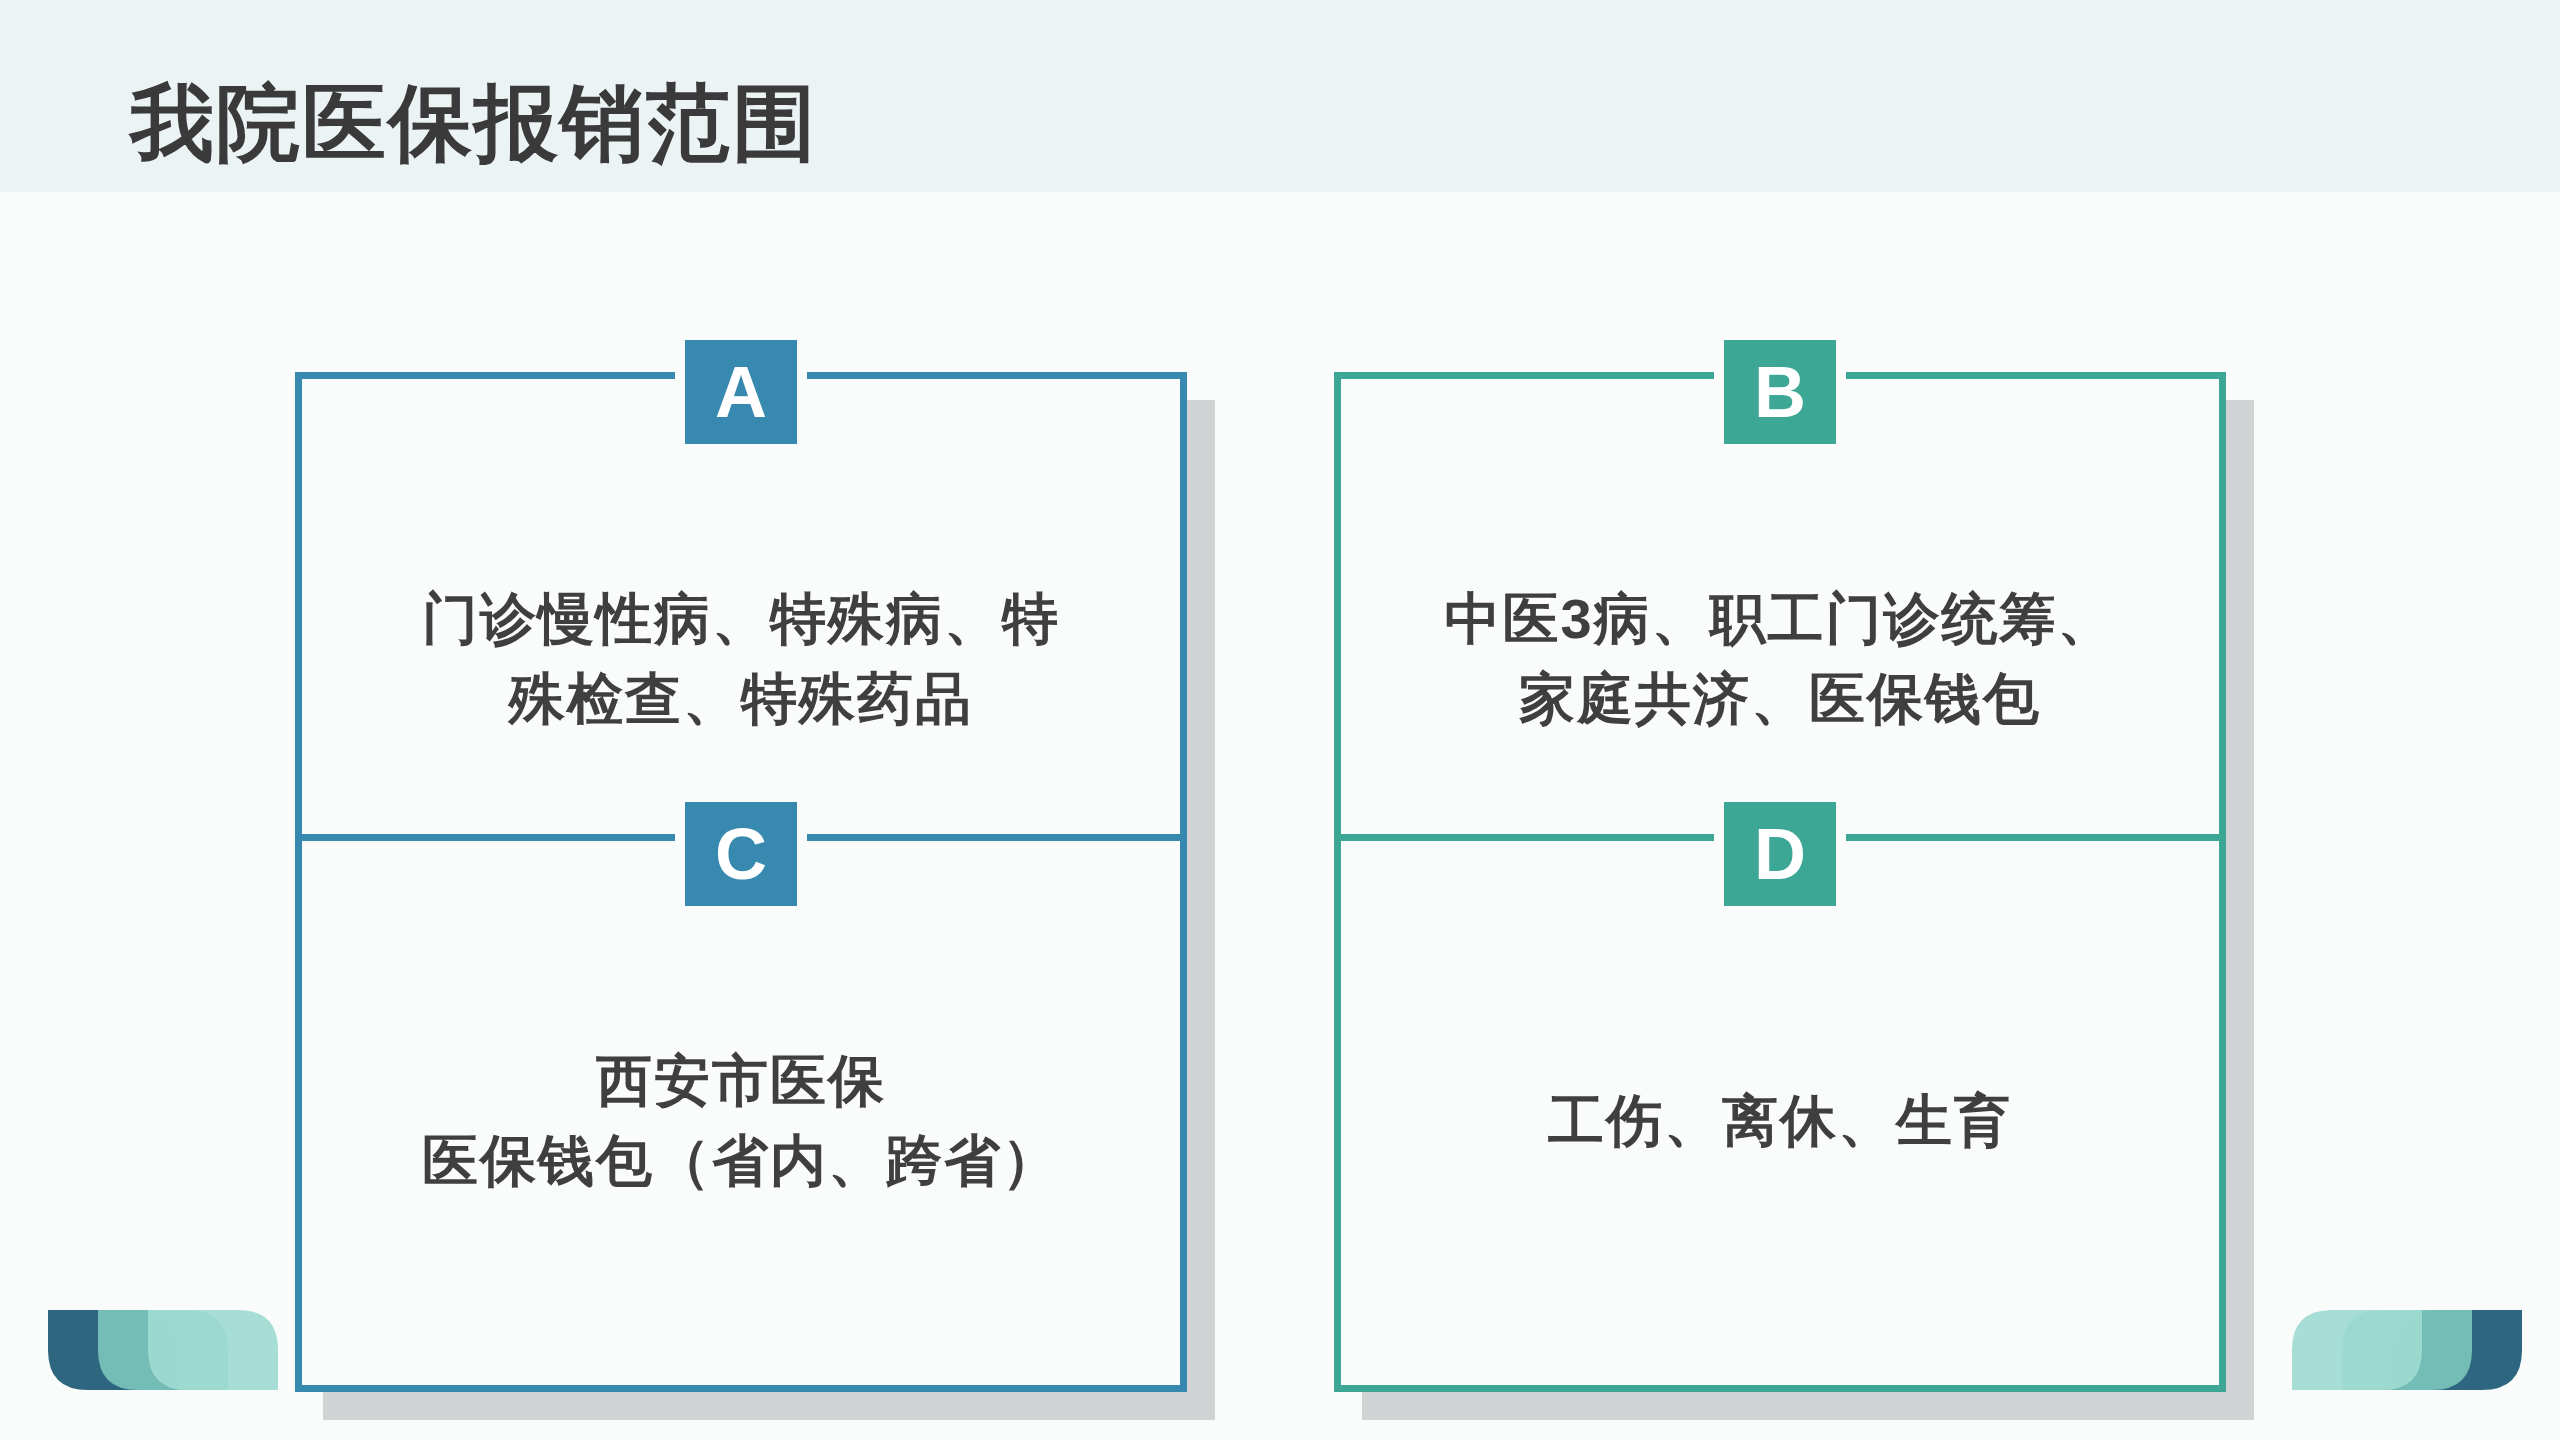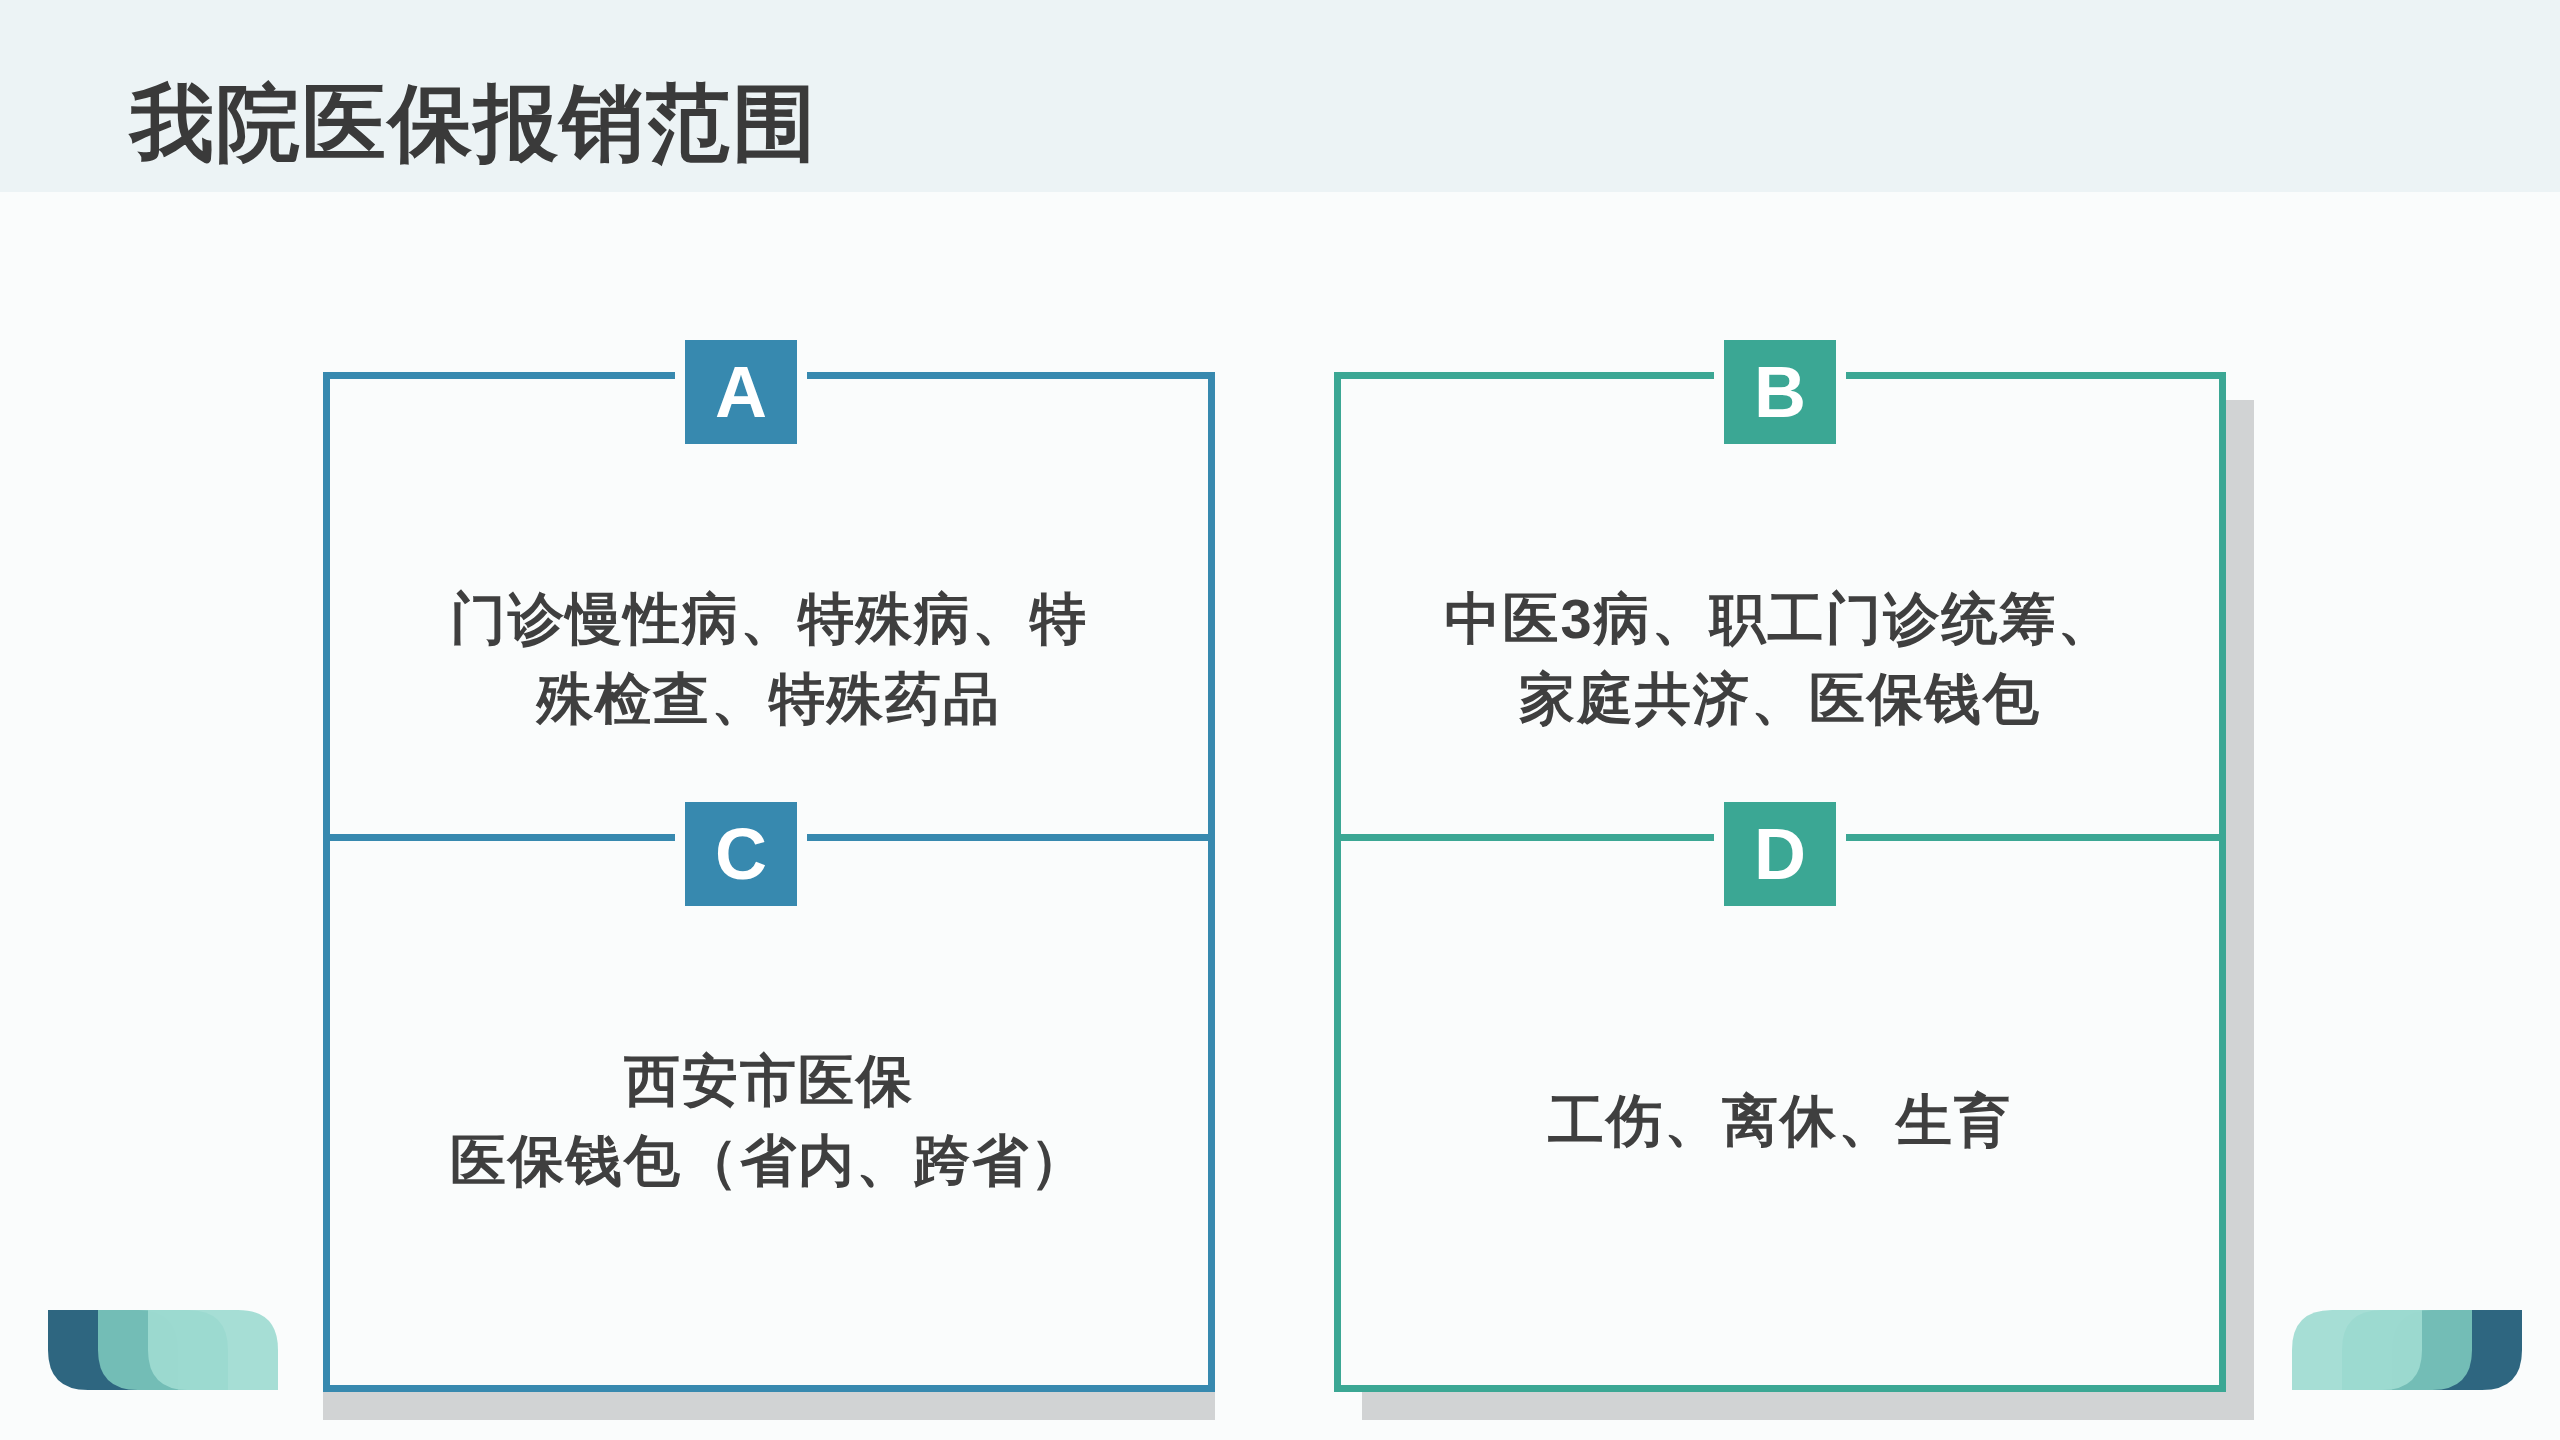--- a/index.html
+++ b/index.html
@@ -62,21 +62,21 @@
     position: absolute;
     left: 0;
     top: 0;
     width: 100%;
     height: 100%;
     box-sizing: border-box;
     background: #FAFCFC;
     border-style: solid;
     border-width: 7px;
   }
-  .card.blue .card-frame { border-color: #3789AF; margin-left: 28px; }
+  .card.blue .card-frame { border-color: #3789AF; }
   .card.green .card-frame { border-color: #3BA794; }
 
   
   .badge-notch {
     position: absolute;
     top: -42px;
     left: 50%;
     transform: translateX(-50%);
     width: 132px;
     height: 124px;

